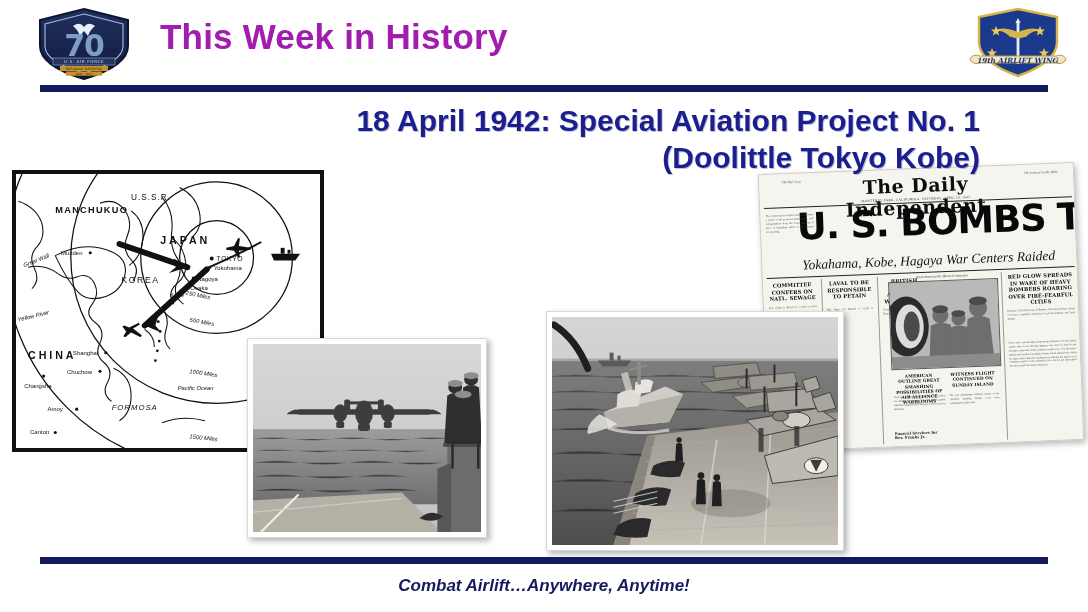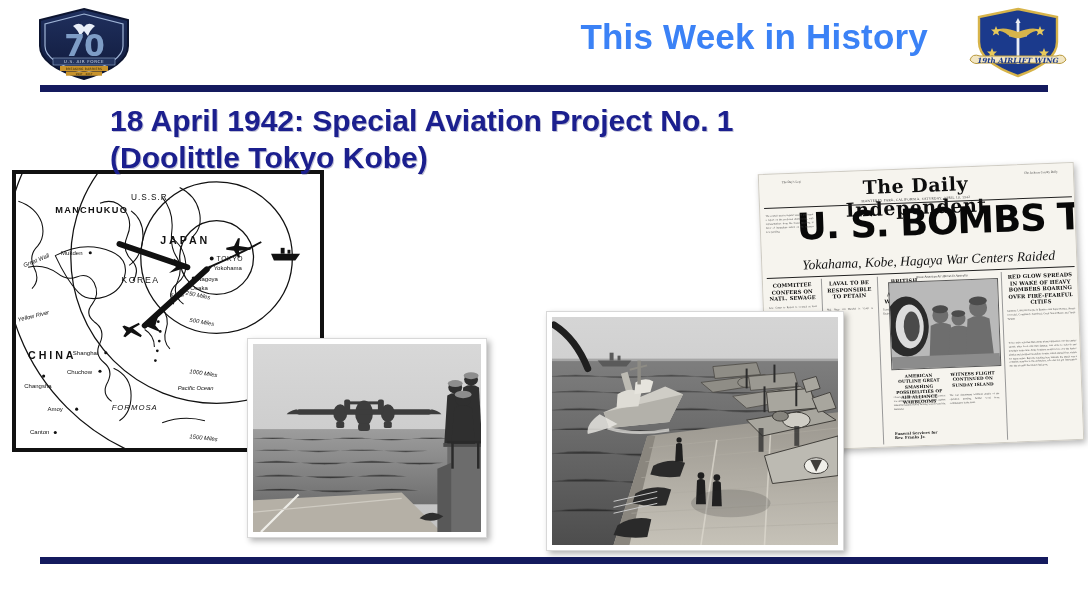--- a/index.html
+++ b/index.html
@@ -18,40 +18,40 @@
     background: #ffffff;
     overflow: hidden;
   }
 
   
   .hdr-title {
     position: absolute;
     left: 160px;
     top: 18px;
     width: 768px;
-    text-align: right;
+    text-align: left;
     font-size: 35px;
     font-weight: bold;
-    color: #3b82f6;
+    color: #a21caf;
     letter-spacing: 0.2px;
     line-height: 1.1;
   }
   .rule {
     position: absolute;
     background: #141a5e;
   }
   .rule-top { left: 40px; top: 85px; width: 1008px; height: 7px; }
   .rule-bottom { left: 40px; top: 557px; width: 1008px; height: 7px; }
 
   .subtitle {
     position: absolute;
     left: 110px;
     top: 103px;
     width: 870px;
-    text-align: left;
+    text-align: right;
     font-size: 30px;
     font-weight: bold;
     color: #1b1f8e;
     line-height: 1.22;
     z-index: 40;
     text-shadow: 1px 1px 0 rgba(80,80,140,.35);
   }
 
   .footer-tag {
     position: absolute;
@@ -669,14 +669,15 @@
         <g fill="#2b2b2b" opacity=".75">
           <rect x="208" y="112" width="5" height="24"></rect>
           <rect x="244" y="110" width="5" height="20"></rect>
           <ellipse cx="180" cy="188" rx="40" ry="14" opacity=".25"></ellipse>
         </g>
       </g>
     </svg>
   </div>
 
   <div class="rule rule-bottom"></div>
+  <div class="footer-tag">Combat Airlift…Anywhere, Anytime!</div>
 
 </div>
 
 </body></html>

